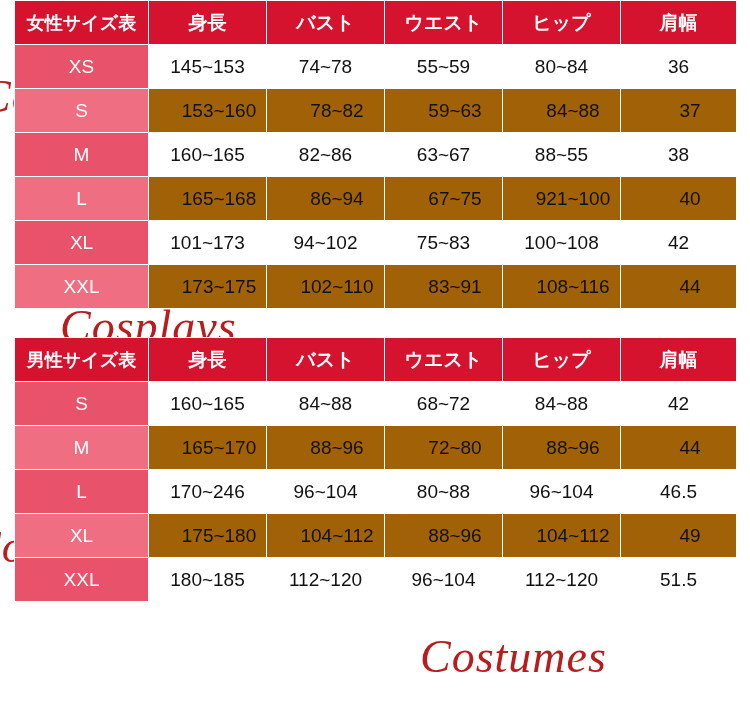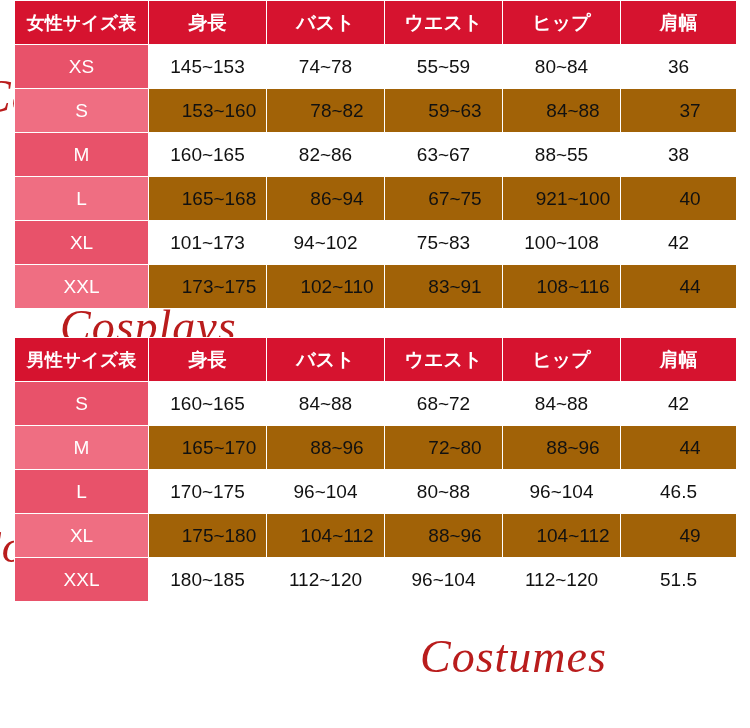--- a/index.html
+++ b/index.html
@@ -235,21 +235,21 @@
       <tr class="alt">
         <td class="rowlabel">M</td>
         <td class="data">165~170</td>
         <td class="data">88~96</td>
         <td class="data">72~80</td>
         <td class="data">88~96</td>
         <td class="data">44</td>
       </tr>
       <tr>
         <td class="rowlabel">L</td>
-        <td class="data">170~175</td>
+        <td class="data">170~246</td>
         <td class="data">96~104</td>
         <td class="data">80~88</td>
         <td class="data">96~104</td>
         <td class="data">46.5</td>
       </tr>
       <tr class="alt">
         <td class="rowlabel">XL</td>
         <td class="data">175~180</td>
         <td class="data">104~112</td>
         <td class="data">88~96</td>

